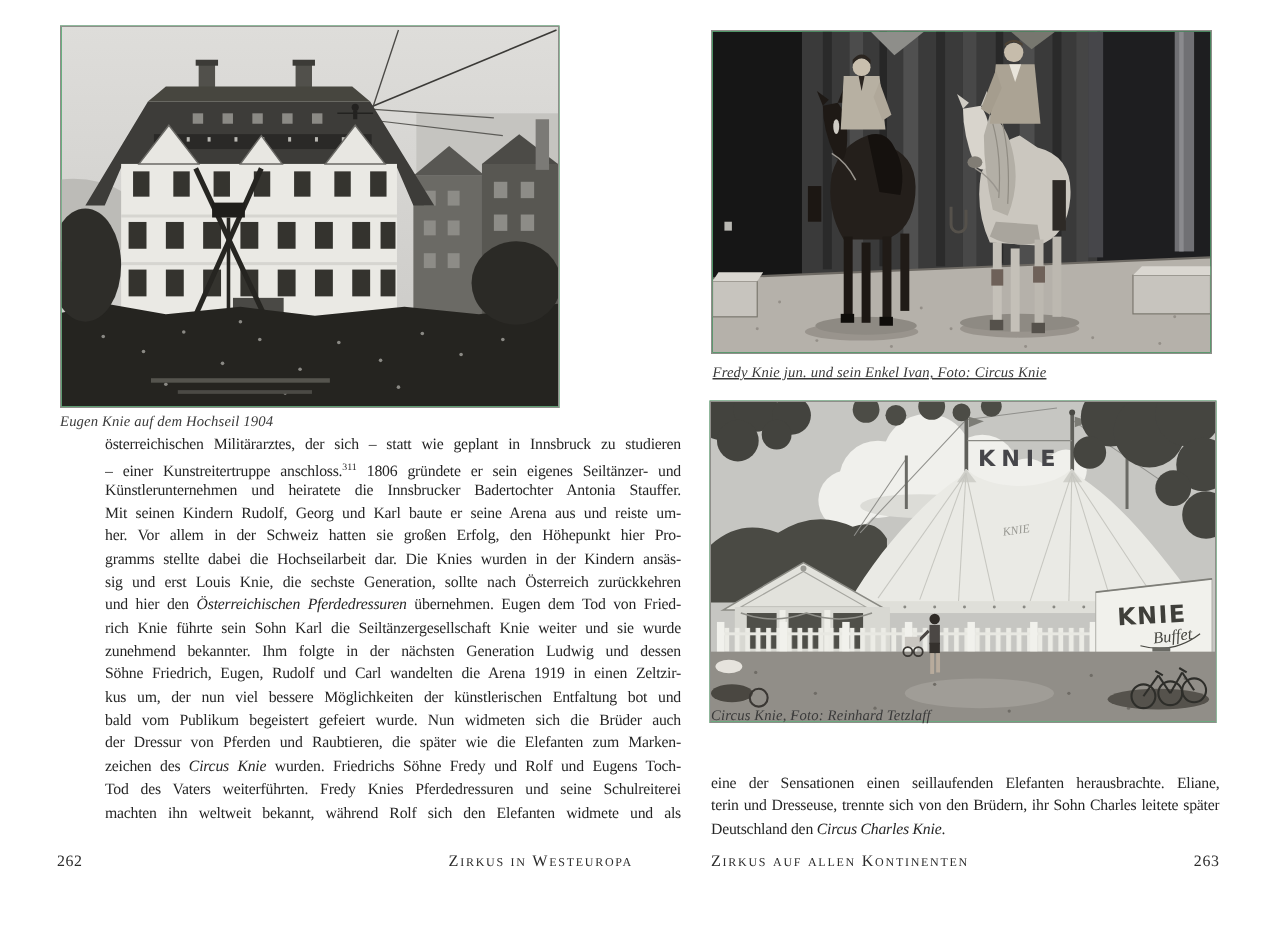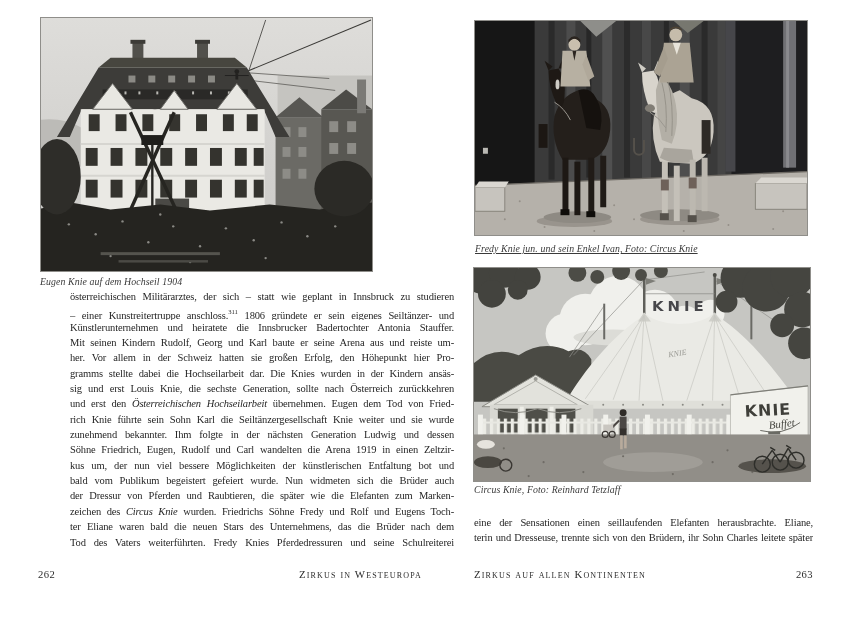--- a/index.html
+++ b/index.html
@@ -172,30 +172,30 @@
     <div class="caption" style="left:40px;top:276px;">Eugen Knie auf dem Hochseil 1904</div>
 
     <div class="body-block" id="left-body" style="left:38px;top:289px;width:384px;margin-left:32px;">
         <div class="tline"><span>österreichischen Militärarztes, der sich – statt wie geplant in Innsbruck zu studieren</span></div>
         <div class="tline"><span>– einer Kunstreitertruppe anschloss.</span><span class="sup">311</span><span> 1806 gründete er sein eigenes Seiltänzer- und</span></div>
         <div class="tline"><span>Künstlerunternehmen und heiratete die Innsbrucker Badertochter Antonia Stauffer.</span></div>
         <div class="tline"><span>Mit seinen Kindern Rudolf, Georg und Karl baute er seine Arena aus und reiste um-</span></div>
         <div class="tline"><span>her. Vor allem in der Schweiz hatten sie großen Erfolg, den Höhepunkt hier Pro-</span></div>
         <div class="tline"><span>gramms stellte dabei die Hochseilarbeit dar. Die Knies wurden in der Kindern ansäs-</span></div>
         <div class="tline"><span>sig und erst Louis Knie, die sechste Generation, sollte nach Österreich zurückkehren</span></div>
-        <div class="tline"><span>und erst den </span><span class="it">Österreichischen Hochseilarbeit</span><span> übernehmen. Eugen dem Tod von Fried-</span></div>
+        <div class="tline"><span>und hier den </span><span class="it">Österreichischen Pferdedressuren</span><span> übernehmen. Eugen dem Tod von Fried-</span></div>
         <div class="tline"><span>rich Knie führte sein Sohn Karl die Seiltänzergesellschaft Knie weiter und sie wurde</span></div>
         <div class="tline"><span>zunehmend bekannter. Ihm folgte in der nächsten Generation Ludwig und dessen</span></div>
         <div class="tline"><span>Söhne Friedrich, Eugen, Rudolf und Carl wandelten die Arena 1919 in einen Zeltzir-</span></div>
         <div class="tline"><span>kus um, der nun viel bessere Möglichkeiten der künstlerischen Entfaltung bot und</span></div>
         <div class="tline"><span>bald vom Publikum begeistert gefeiert wurde. Nun widmeten sich die Brüder auch</span></div>
         <div class="tline"><span>der Dressur von Pferden und Raubtieren, die später wie die Elefanten zum Marken-</span></div>
         <div class="tline"><span>zeichen des </span><span class="it">Circus Knie</span><span> wurden. Friedrichs Söhne Fredy und Rolf und Eugens Toch-</span></div>
-        <div class="tline"><span>ter Eliane waren bald die neuen Stars des Unternehmens, das die Brüder nach dem</span></div>
         <div class="tline"><span>Tod des Vaters weiterführten. Fredy Knies Pferdedressuren und seine Schulreiterei</span></div>
+        <div class="tline"><span>machten ihn weltweit bekannt, während Rolf sich den Elefanten widmete und als</span></div>
       </div>
 
     <div class="pfooter" style="left:38px;width:384px;">
       <span class="pagenum">262</span>
       <span class="smallcaps">Zirkus in Westeuropa</span>
     </div>
   </div>
 
   <div>
 
@@ -490,25 +490,26 @@
           <circle cx="268" cy="10" r="20"></circle>
             <circle cx="294" cy="20" r="24"></circle>
             <circle cx="320" cy="8" r="22"></circle>
           <circle cx="330" cy="42" r="18"></circle>
             <circle cx="254" cy="34" r="11"></circle>
             <circle cx="332" cy="76" r="16"></circle>
           <circle cx="310" cy="58" r="12"></circle>
         </g>
       </svg>
     </figure>
-    <div class="caption" style="left:474px;top:484px;text-align:right;">Circus Knie, Foto: Reinhard Tetzlaff</div>
+    <div class="caption" style="left:474px;top:472px;text-align:right;">Circus Knie, Foto: Reinhard Tetzlaff</div>
 
     <div class="body-block" id="right-body" style="left:474px;top:515px;width:339px;">
         <div class="tline"><span>eine der Sensationen einen seillaufenden Elefanten herausbrachte. Eliane, Kunstrei-</span></div>
         <div class="tline"><span>terin und Dresseuse, trennte sich von den Brüdern, ihr Sohn Charles leitete später in</span></div>
+        <div class="tline tline-left"><span>Deutschland den </span><span class="it">Circus Charles Knie</span><span>.</span></div>
       </div>
 
     <div class="pfooter" style="left:474px;width:339px;">
       <span class="smallcaps">Zirkus auf allen Kontinenten</span>
       <span class="pagenum">263</span>
     </div>
   </div>
 </div>
 
 </body></html>

